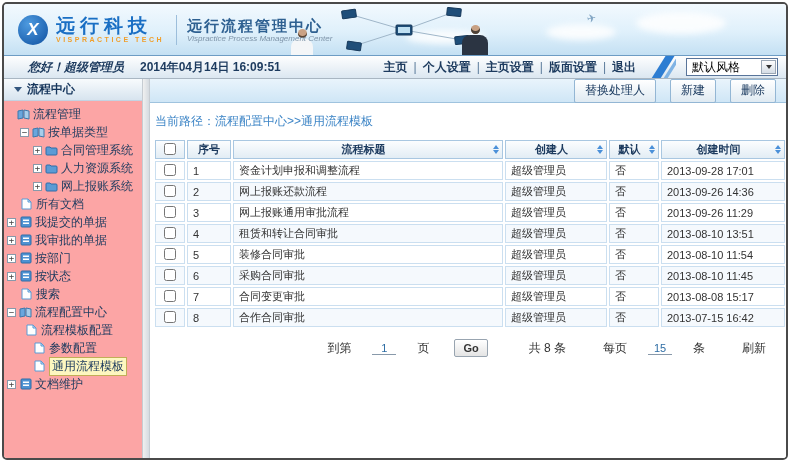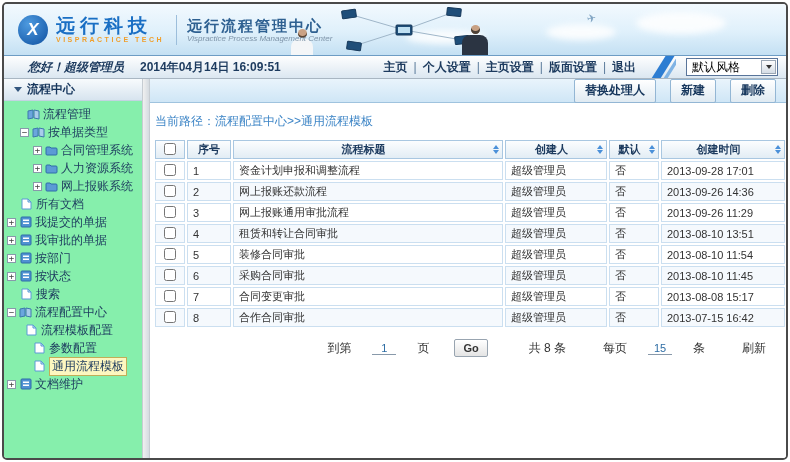--- a/index.html
+++ b/index.html
@@ -45,41 +45,41 @@
   .swoosh i.s2 { left:20px; width:4px; background:#7fb3e4; }
   .style-select { width:92px; height:18px; margin-right:8px; border:1px solid #58749a; background:#fff;
                   display:flex; align-items:center; font-size:12px; color:#000; cursor:pointer; }
   .style-select .val { flex:1; padding-left:5px; }
   .dd-btn { width:15px; height:14px; margin-right:1px; border:1px solid #9aa6b4;
             background:linear-gradient(#fdfdfd,#d5dde6); display:flex; align-items:center; justify-content:center; }
   .dd-arrow { width:0; height:0; border-left:3px solid transparent; border-right:3px solid transparent; border-top:4px solid #333; }
 
   
   .bodywrap { flex:1; display:flex; min-height:0; }
-  .sidebar { width:138px; flex:0 0 138px; background:#86efac; display:flex; flex-direction:column; }
+  .sidebar { width:138px; flex:0 0 138px; background:#fca5a5; display:flex; flex-direction:column; }
   .side-head { height:22px; flex:0 0 22px; background:linear-gradient(#f8fbfd,#d7e4ef);
                border-bottom:1px solid #c3d3e2; display:flex; align-items:center;
                font-size:12px; font-weight:bold; color:#16365c; cursor:pointer; }
   .side-head .tri { width:0; height:0; border-left:4px solid transparent; border-right:4px solid transparent;
                     border-top:5px solid #33567e; margin:0 5px 0 10px; }
   .tree { padding-top:4px; font-size:12px; color:#1c3a5e; overflow:hidden; }
   .tree-item { height:18px; display:flex; align-items:center; cursor:pointer; white-space:nowrap; }
   .tree-item .lbl { margin-left:3px; }
   .tree-item.selected .lbl { background:#fdf7c0; border:1px solid #c2ae57; padding:0 2px; }
   .toggle { width:9px; height:9px; flex:0 0 9px; border:1px solid #8899aa; background:#fff; margin-right:3px;
             font-size:9px; line-height:7px; text-align:center; color:#444; font-family:"DejaVu Sans Mono",monospace; }
   .ticon { display:inline-flex; width:13px; justify-content:center; }
 
   .splitter { width:8px; flex:0 0 8px; background:linear-gradient(90deg,#f0f0f0,#d5dbe1);
               border-left:1px solid #c6ccd2; border-right:1px solid #c6ccd2; cursor:col-resize; }
 
   .main { flex:1; display:flex; flex-direction:column; background:#fff; min-width:0; }
   .toolbar { height:24px; flex:0 0 24px; background:linear-gradient(#e9f4fc,#cfe6f6);
              border-bottom:1px solid #9fc3de; display:flex; align-items:center; justify-content:flex-end; gap:14px; padding-right:10px; }
-  .tbtn { height:24px; padding:0 10px; font-size:12px; font-weight:bold; color:#16365c;
+  .tbtn { height:24px; padding:0 10px; font-size:12px; font-weight:normal; color:#16365c;
           background:linear-gradient(#ffffff,#dfeaf2); border:1px solid #93b6d4; border-radius:2px; cursor:pointer; }
   .content { flex:1; padding:8px 18px 0 3px; overflow:hidden; }
   .breadcrumb { font-size:12px; color:#3d85c6; margin:2px 0 8px 2px; }
 
   table.grid { width:100%; border-collapse:separate; border-spacing:2px; table-layout:fixed; }
   .grid th { height:19px; background:linear-gradient(#fcfdfe,#e2edf5); border:1px solid #a9c7e1;
              font-size:11px; font-weight:bold; color:#1c3a5e; padding:0 3px; }
   .grid th .th-in { display:flex; align-items:center; }
   .grid th .th-lbl { flex:1; }
   .grid td { height:16px; border:1px solid #cbdff0; background:#fff; font-size:11px; color:#333;
@@ -170,21 +170,21 @@
   </div>
 
   <div class="bodywrap">
 
     <div class="sidebar">
       <div class="side-head">
         <span class="tri"></span>
         <span>流程中心</span>
       </div>
       <div class="tree">
-          <div class="tree-item" style="padding-left: 3px; margin-left: 20px;">
+          <div class="tree-item" style="padding-left: 13px;">
             <span class="ticon">
               <svg width="13" height="11">
                 <path d="M1 2 L6 1 L6 9 L1 10 Z" fill="#6aa6dd" stroke="#3c78ac"></path>
                 <path d="M12 2 L7 1 L7 9 L12 10 Z" fill="#a8cdea" stroke="#3c78ac"></path>
               </svg>
             </span>
             <span class="lbl">流程管理</span>
           </div>
           <div class="tree-item" style="padding-left: 16px;">
             <span class="toggle">−</span>

